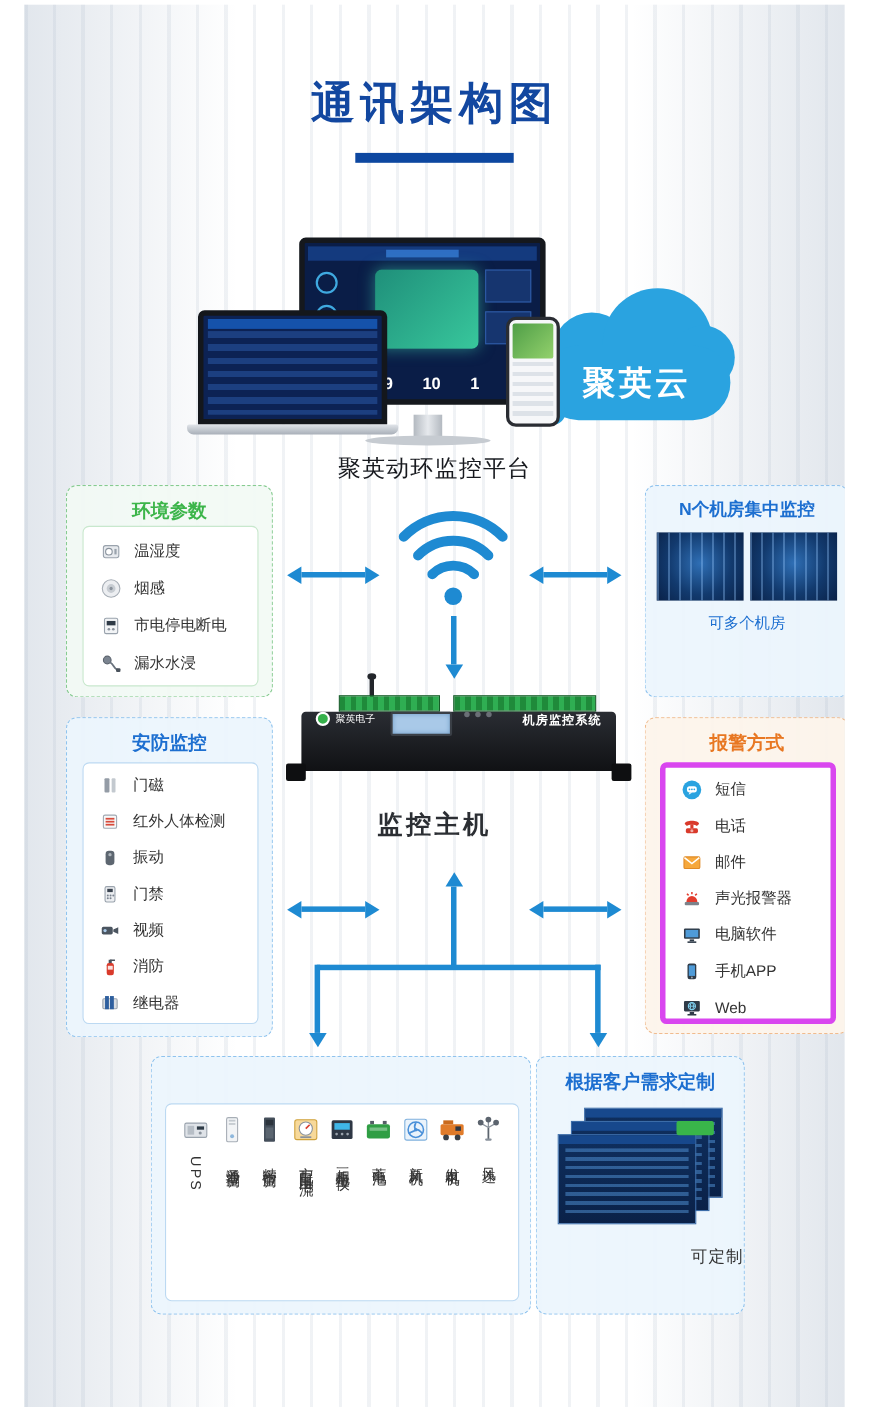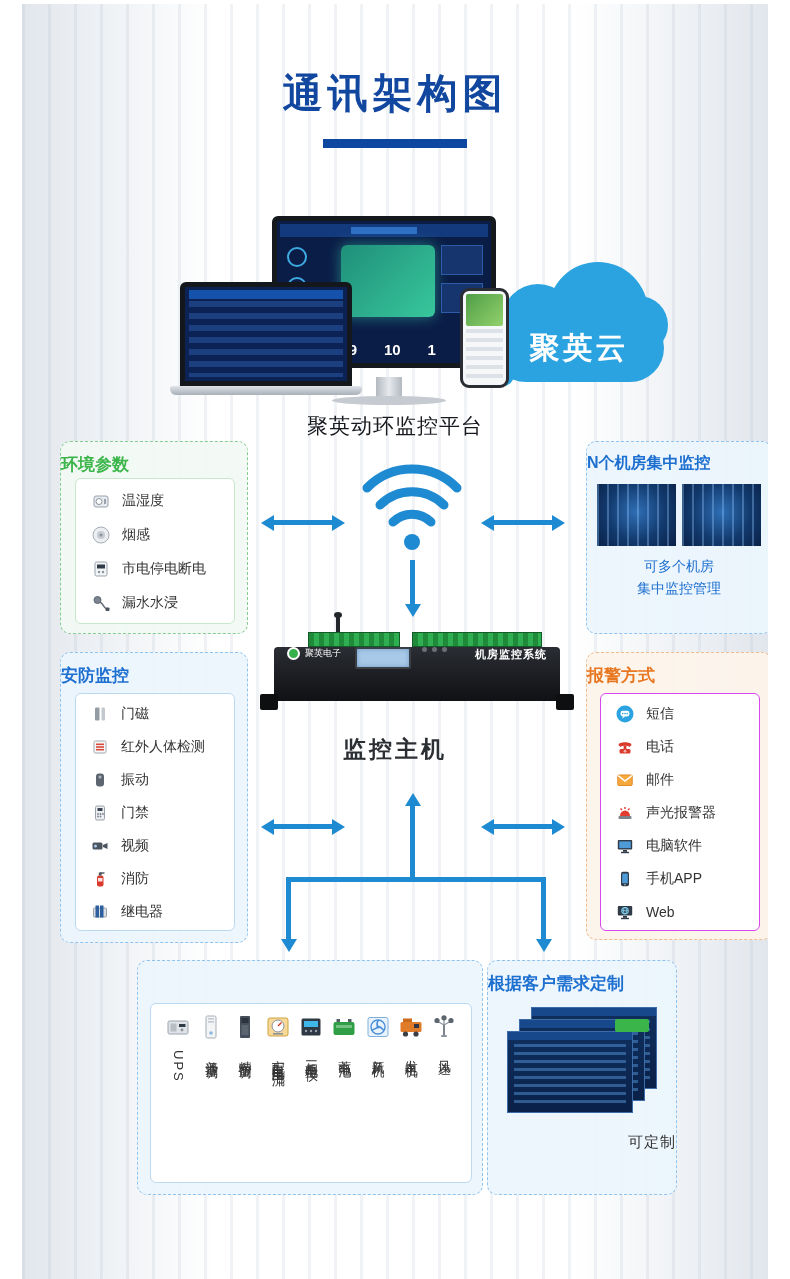--- a/index.html
+++ b/index.html
@@ -105,21 +105,21 @@
   }
   
   .arrow { position:absolute; background:#1e8ad2; }
   .h5 { height:5px; } .w5 { width:5px; }
   .head-l::before { content:""; position:absolute; left:-13px; top:-5px; border-top:8px solid transparent; border-bottom:8px solid transparent; border-right:13px solid #1e8ad2; }
   .head-r::after  { content:""; position:absolute; right:-13px; top:-5px; border-top:8px solid transparent; border-bottom:8px solid transparent; border-left:13px solid #1e8ad2; }
   .head-u::before { content:""; position:absolute; top:-13px; left:-5px; border-left:8px solid transparent; border-right:8px solid transparent; border-bottom:13px solid #1e8ad2; }
   .head-d::after  { content:""; position:absolute; bottom:-13px; left:-5px; border-left:8px solid transparent; border-right:8px solid transparent; border-top:13px solid #1e8ad2; }
   
   .panel { position:absolute; border-radius:10px; }
-  .panel-title { text-align:left; font-weight:bold; font-size:17px; padding-top:11px; }
+  .panel-title { text-align:center; font-weight:bold; font-size:17px; padding-top:11px; }
   .blue-panel { border:1px dashed #8fc3ee; background:rgba(236,245,253,0.93); }
   .blue-panel .panel-title { color:#1d6fd0; }
   .panel-env { left:38px; top:437px; width:188px; height:193px; border:1px dashed #86cb90; background:rgba(242,250,244,0.93); }
   .panel-env .panel-title { color:#3cb54a; }
   .env-inner { position:absolute; left:14px; top:36px; width:160px; height:146px; background:#fff; border:1px solid #c8e8cd; border-radius:6px; padding-top:5px; }
   .irow { display:flex; align-items:center; height:33px; padding-left:13px; gap:10px; font-size:14px; color:#333; }
   .irow.r34 { height:34px;padding-left:14px; }
   .icn { width:22px; display:flex; justify-content:center; flex:none; }
   .panel-rooms { left:564px; top:437px; width:186px; height:193px; }
   .panel-rooms .panel-title { font-size:16px; }
@@ -129,21 +129,21 @@
     background:radial-gradient(circle at 50% 45%, #2f6fb5 0%, #123a6e 55%, #0a2147 100%);
   }
   .room-photo::before { content:""; position:absolute; inset:0;
     background:repeating-linear-gradient(90deg, rgba(150,200,255,0.35) 0 2px, transparent 2px 10px); }
   .rooms-desc { text-align:center; color:#1d6fd0; font-size:14px; line-height:22px; margin-top:9px; }
   .panel-security { left:38px; top:648px; width:188px; height:291px; }
   .sec-inner, .alarm-inner { position:absolute; left:14px; top:40px; width:160px; height:238px; background:#fff; border-radius:6px; padding-top:3px; }
   .sec-inner { border:1px solid #bcd9f2; }
   .panel-alarm { left:564px; top:648px; width:186px; height:288px; border:1px dashed #f0bb8e; background:rgba(253,244,235,0.94); }
   .panel-alarm .panel-title { color:#e87722; }
-  .alarm-inner { left:13px; border:1px solid #d946ef; }
+  .alarm-inner { left:13px; border:5px solid #d946ef; }
   .panel-power { left:115px; top:956px; width:346px; height:235px; }
   .power-inner {
     position:absolute; left:12px; top:42px; width:322px; height:180px; background:#fff;
     border:1px solid #bcd9f2; border-radius:6px; display:flex; justify-content:space-between; padding:10px 12px 8px;
   }
   .pcol { width:30px; display:flex; flex-direction:column; align-items:center; }
   .plabel { margin-top:6px; writing-mode:vertical-rl; text-orientation:mixed; font-size:13px; color:#333; letter-spacing:2px; max-height:120px; }
   .panel-custom { left:465px; top:956px; width:190px; height:235px; }
   .custom-shots { position:relative; width:150px; height:112px; margin:12px auto 0; }
   .shot {
@@ -295,21 +295,20 @@
   </div>
 
   <div class="panel blue-panel panel-rooms">
     <div class="panel-title">N个机房集中监控</div>
     <div class="rooms-photos">
       <div class="room-photo"></div>
       <div class="room-photo"></div>
     </div>
     <div class="rooms-desc">
       <div>可多个机房</div>
-      <div>集中监控管理</div>
     </div>
   </div>
 
   <div class="panel blue-panel panel-security">
     <div class="panel-title">安防监控</div>
     <div class="sec-inner">
       <div class="irow">
         <span class="icn">
             <svg width="20" height="20" viewBox="0 0 20 20">
               <rect x="5" y="3.5" width="4.5" height="13" rx="1" fill="#949ca6"></rect>

